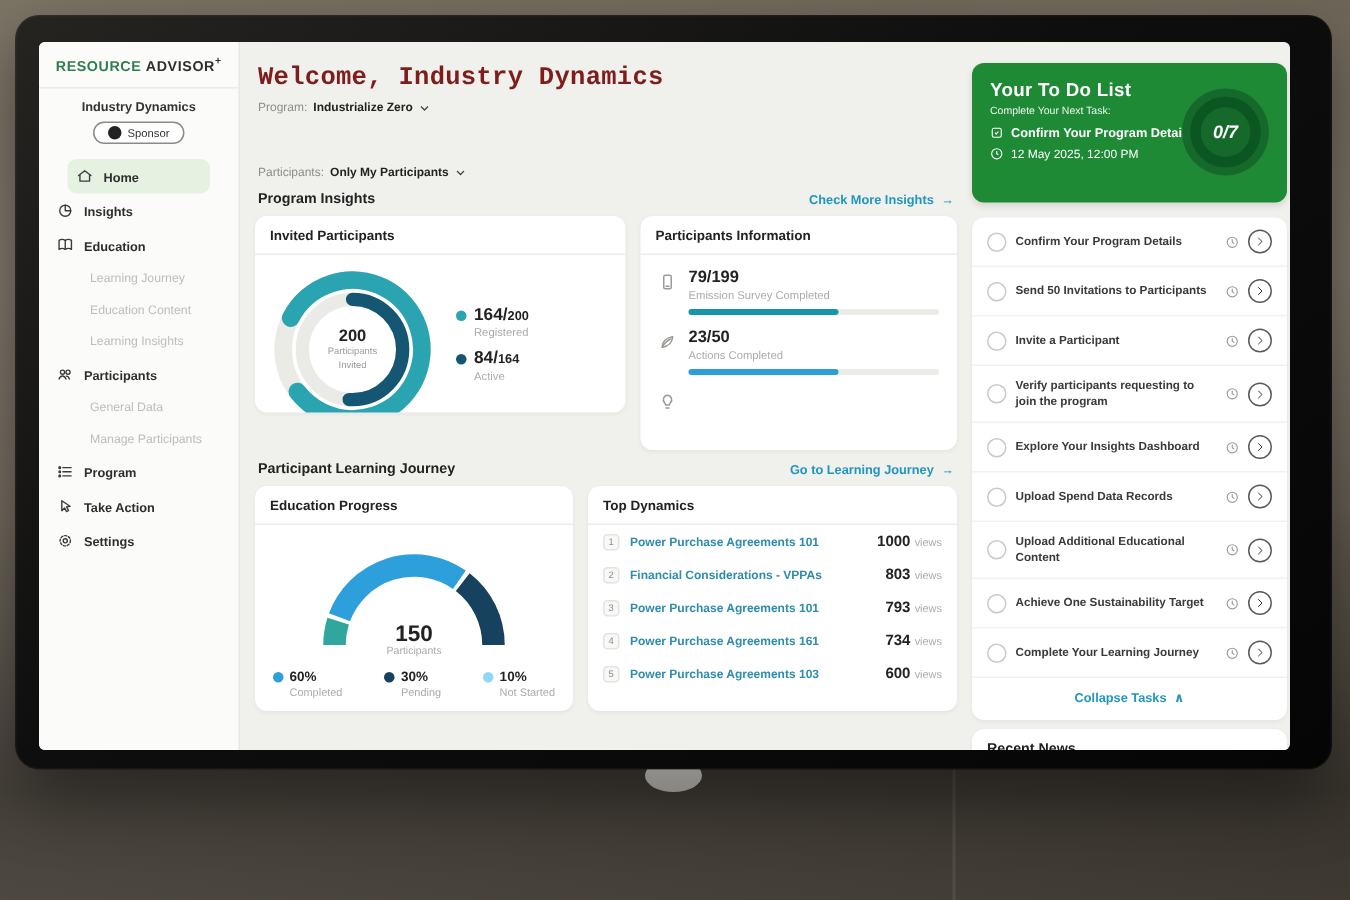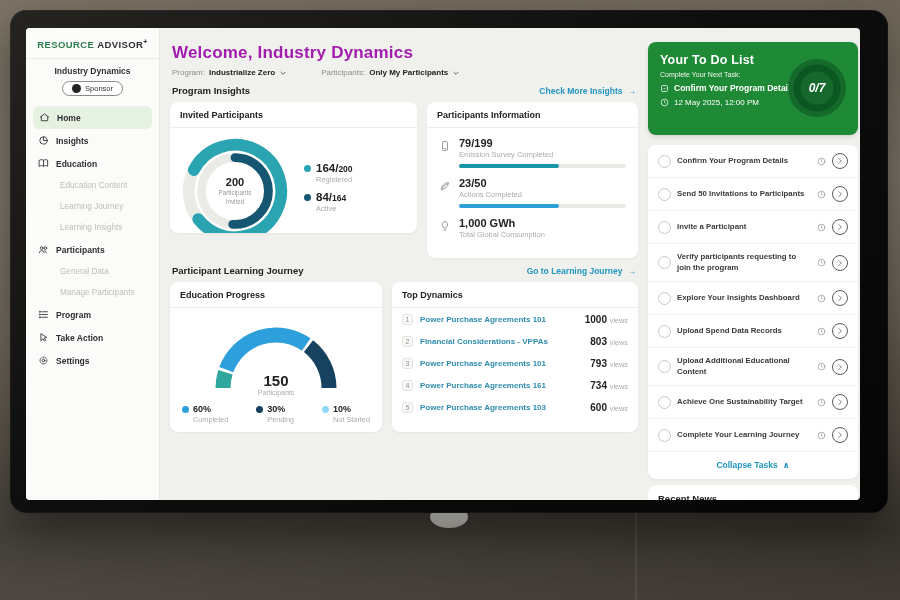--- a/index.html
+++ b/index.html
@@ -25,28 +25,28 @@
   .lg1{color:var(--brand-green,#2E7D4F);}
   .lg2{color:#2f2f2f;margin-left:3px;}
   .lg2 sup{font-size:7px;}
   .sb-div{height:1px;background:#EAEAE7;margin:8px 0 7px;}
   .org{text-align:center;font-size:8.5px;font-weight:bold;color:#333;}
   .badge{margin:5px auto 10px;width:max-content;display:flex;align-items:center;gap:4px;
     border:1px solid #8a8a86;border-radius:9px;padding:2px 9px;font-size:7.5px;color:#333;cursor:pointer;background:#fff;}
   .badge-dot{width:9px;height:9px;border-radius:50%;background:#222;display:inline-block;}
   .nav-item{display:flex;align-items:center;gap:7px;padding:6px 12px;font-size:8.5px;font-weight:bold;
     color:#2f2f2f;white-space:nowrap;cursor:pointer;}
-  .nav-item.active{background:var(--active-nav-bg,#E5F2E2);margin:0 7px;padding:6px 6px;border-radius:6px;}
+  .nav-item.active{background:var(--active-nav-bg,#E5F2E2);margin:0 19px;padding:6px 6px;border-radius:6px;}
   .nav-item.sub{padding-left:34px;color:#BDBDB9;font-weight:normal;font-size:8.2px;}
   .nav-item svg{width:11px;height:11px;flex:none;}
 
   
   .main{flex:1;padding:0 10px;min-width:0;}
-  h1{font-size:17px;color:#a21caf;margin:15px 0 5px 2px;font-weight:bold;letter-spacing:.2px;}
-  .filters{display:flex;gap:34px;margin:0 0 8px 2px;align-items:flex-start;}
+  h1{font-size:17px;color:#7f1d1d;margin:15px 0 5px 2px;font-weight:bold;letter-spacing:.2px;font-family:Liberation Mono, monospace;}
+  .filters{display:flex;gap:34px;margin:0 0 8px 2px;align-items:flex-start;flex-direction:column;}
   .filter{display:flex;align-items:center;gap:4px;font-size:8px;color:#8d8d89;cursor:pointer;}
   .filter b{color:#222;font-size:8px;}
   .filter svg{width:8px;height:8px;}
   .sec-head{display:flex;justify-content:space-between;align-items:center;margin:7px 2px 6px;}
   .sec-title{font-size:9.5px;font-weight:bold;color:#222;}
   .link{font-size:8.5px;font-weight:bold;color:var(--link,#2196C0);cursor:pointer;display:flex;gap:5px;align-items:center;}
   .cards{display:flex;gap:10px;}
   .card{background:#fff;border-radius:8px;box-shadow:0 1px 3px rgba(20,20,20,.05);overflow:hidden;}
   .card-h{padding:8px 10px 7px;font-size:9px;font-weight:bold;color:#222;border-bottom:1px solid #ECECEA;}
 
@@ -151,24 +151,24 @@
               <span>Insights</span>
             </div>
             <div class="nav-item">
               <svg viewBox="0 0 24 24" fill="none" stroke="#3a3a3a" stroke-width="2" stroke-linecap="round" stroke-linejoin="round" style="width: 11px; height: 11px;">
                 <path d="M3 5c3-2 6-2 9 0 3-2 6-2 9 0v13c-3-2-6-2-9 0-3-2-6-2-9 0z"></path>
                 <path d="M12 5v13"></path>
               </svg>
               <span>Education</span>
             </div>
             <div class="nav-item sub">
+              <span>Learning Journey</span>
+            </div>
+            <div class="nav-item sub">
               <span>Education Content</span>
-            </div>
-            <div class="nav-item sub">
-              <span>Learning Journey</span>
             </div>
             <div class="nav-item sub">
               <span>Learning Insights</span>
             </div>
             <div class="nav-item">
               <svg viewBox="0 0 24 24" fill="none" stroke="#3a3a3a" stroke-width="2" stroke-linecap="round" stroke-linejoin="round" style="width: 11px; height: 11px;">
                 <circle cx="8" cy="9" r="3"></circle>
                 <circle cx="16" cy="9" r="3"></circle>
                 <path d="M3 19c1-3 3-4.5 5-4.5s4 1.5 5 4.5"></path>
                 <path d="M13.5 14.7c2 0 3.6 1.3 4.5 4.3"></path>
@@ -296,24 +296,20 @@
                     <div class="stat-bar">
                       <i style="width: 60%; background: rgb(45, 159, 216);"></i>
                     </div>
                   </div>
                 </div>
                 <div class="stat">
                   <svg viewBox="0 0 24 24" fill="none" stroke="#9a9a96" stroke-width="2" stroke-linecap="round" stroke-linejoin="round" style="width: 12px; height: 12px;">
                     <path d="M12 3a6 6 0 0 1 4 10c-1 1-1.5 2-1.5 3h-5c0-1-.5-2-1.5-3a6 6 0 0 1 4-10z"></path>
                     <path d="M10 20h4"></path>
                   </svg>
-                  <div class="stat-c">
-                    <div class="stat-v">1,000 GWh</div>
-                    <div class="stat-l">Total Global Consumption</div>
-                  </div>
                 </div>
               </div>
           </div>
         </div>
 
         <div class="sec-head">
           <span class="sec-title">Participant Learning Journey</span>
           <span class="link">
             <span>Go to Learning Journey</span>
             <span>→</span>

